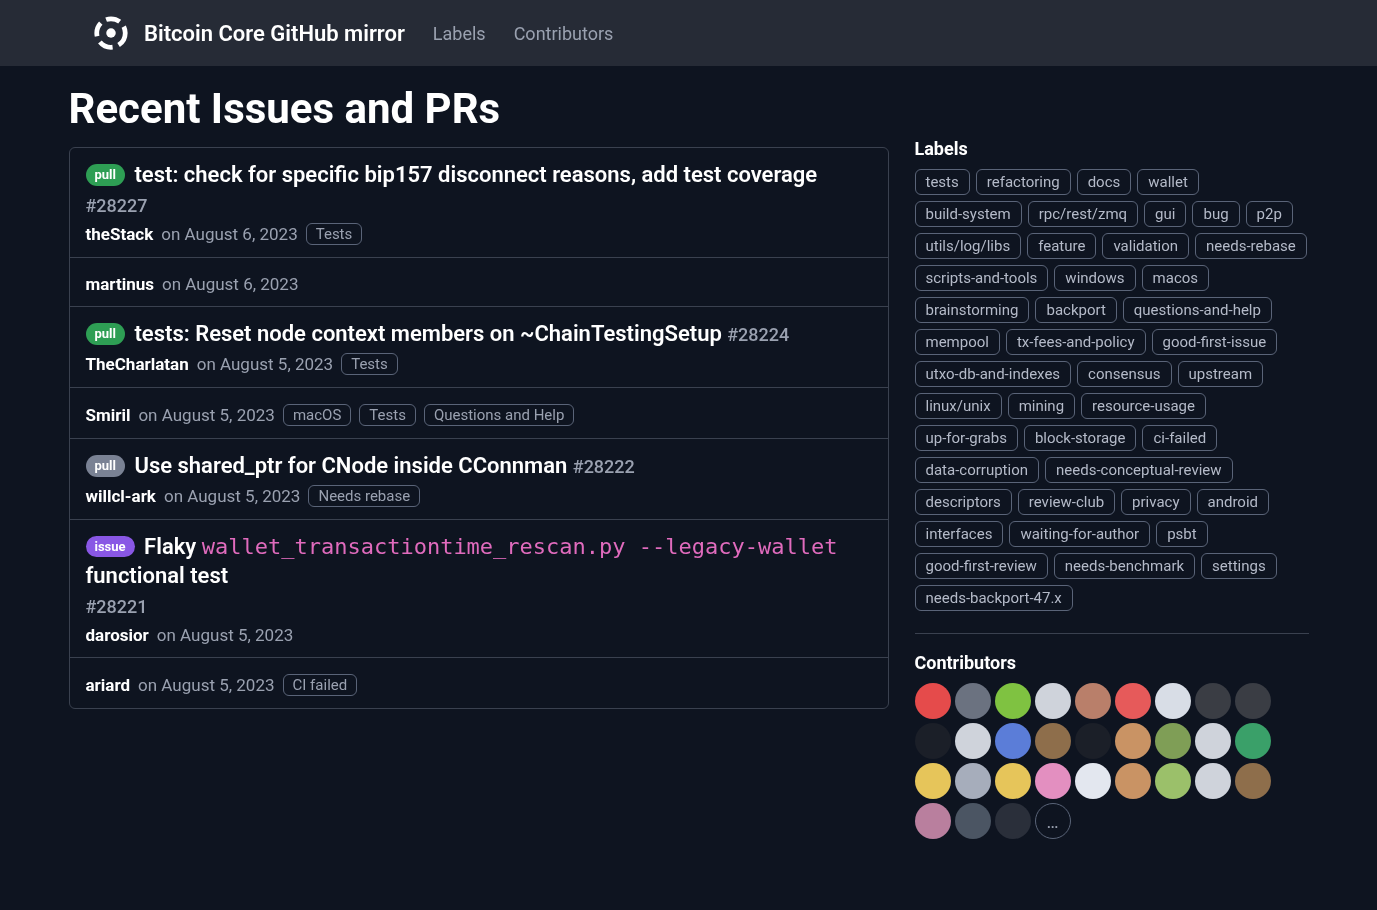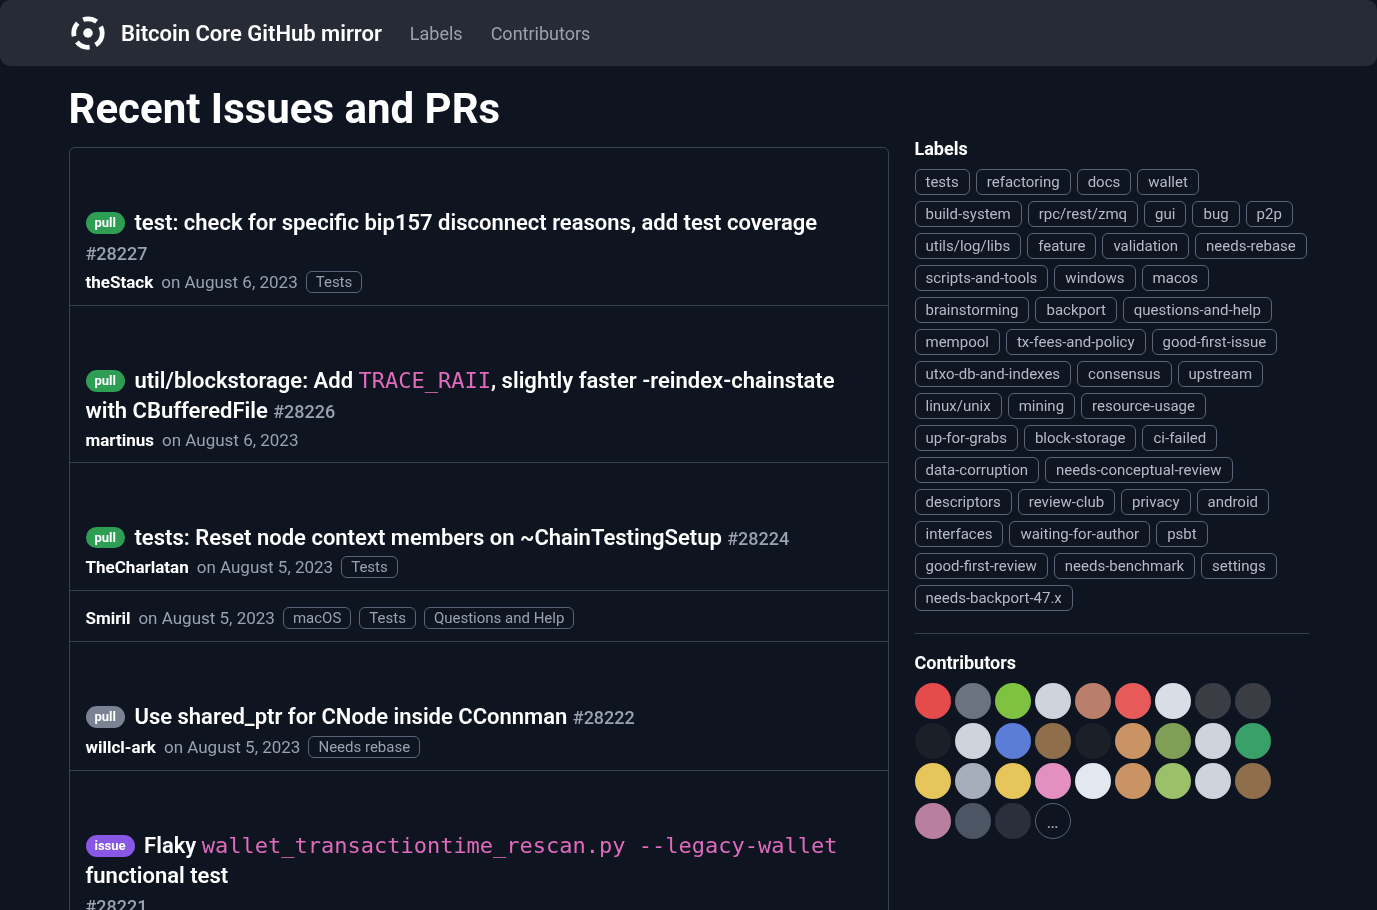--- a/index.html
+++ b/index.html
@@ -4,25 +4,24 @@
 <style>
 * { margin: 0; padding: 0; box-sizing: border-box; }
 body {
   background: #0e1420;
   color: #e4e6eb;
   font-family: -apple-system, BlinkMacSystemFont, "Segoe UI", Roboto, Helvetica, Arial, sans-serif;
   font-size: 16px;
 }
 .navbar {
   background: #262b36;
-  padding: 14px 69px;
+  padding: 14px 92px;
   display: flex;
   align-items: center;
   gap: 28px;
-  border-radius: 10px;
 }
 .logo-wrap {
   display: flex;
   align-items: center;
   gap: 14px;
 }
 .logo-icon {
   width: 38px;
   height: 38px;
 }
@@ -77,21 +76,20 @@
   border-bottom: 1px solid #3a414f;
   padding: 12px 16px;
 }
 .issue-row:last-child { border-bottom: none; }
 .issue-title-line {
   font-size: 22px;
   font-weight: 600;
   color: #fff;
   line-height: 1.35;
   display: block;
-  margin-top: 48px;
 }
 .badge {
   display: inline-block;
   font-size: 13px;
   font-weight: 700;
   padding: 2px 9px;
   border-radius: 999px;
   vertical-align: 3px;
   margin-right: 4px;
 }
@@ -204,21 +202,20 @@
     <div class="issue-list" id="issue-list">
         <div class="issue-row">
           <div class="issue-title-line"><span class="badge badge-pull-merged">pull</span> <span class="title-text">test: check for specific bip157 disconnect reasons, add test coverage</span> <span class="issue-num">#28227</span></div>
           <div class="meta-line">
             <span class="author">theStack</span>
             <span class="timestamp">on August 6, 2023</span>
             <span class="small-label">Tests</span>
           </div>
         </div>
         <div class="issue-row">
-          <div class="issue-title-line"><span class="badge badge-pull-merged">pull</span> <span class="title-text">util/blockstorage: Add </span><span class="title-code">TRACE_RAII</span><span class="title-text">, slightly faster -reindex-chainstate with CBufferedFile</span> <span class="issue-num-small">#28226</span></div>
           <div class="meta-line">
             <span class="author">martinus</span>
             <span class="timestamp">on August 6, 2023</span>
           </div>
         </div>
         <div class="issue-row">
           <div class="issue-title-line"><span class="badge badge-pull-merged">pull</span> <span class="title-text">tests: Reset node context members on ~ChainTestingSetup</span> <span class="issue-num">#28224</span></div>
           <div class="meta-line">
             <span class="author">TheCharlatan</span>
             <span class="timestamp">on August 5, 2023</span>

